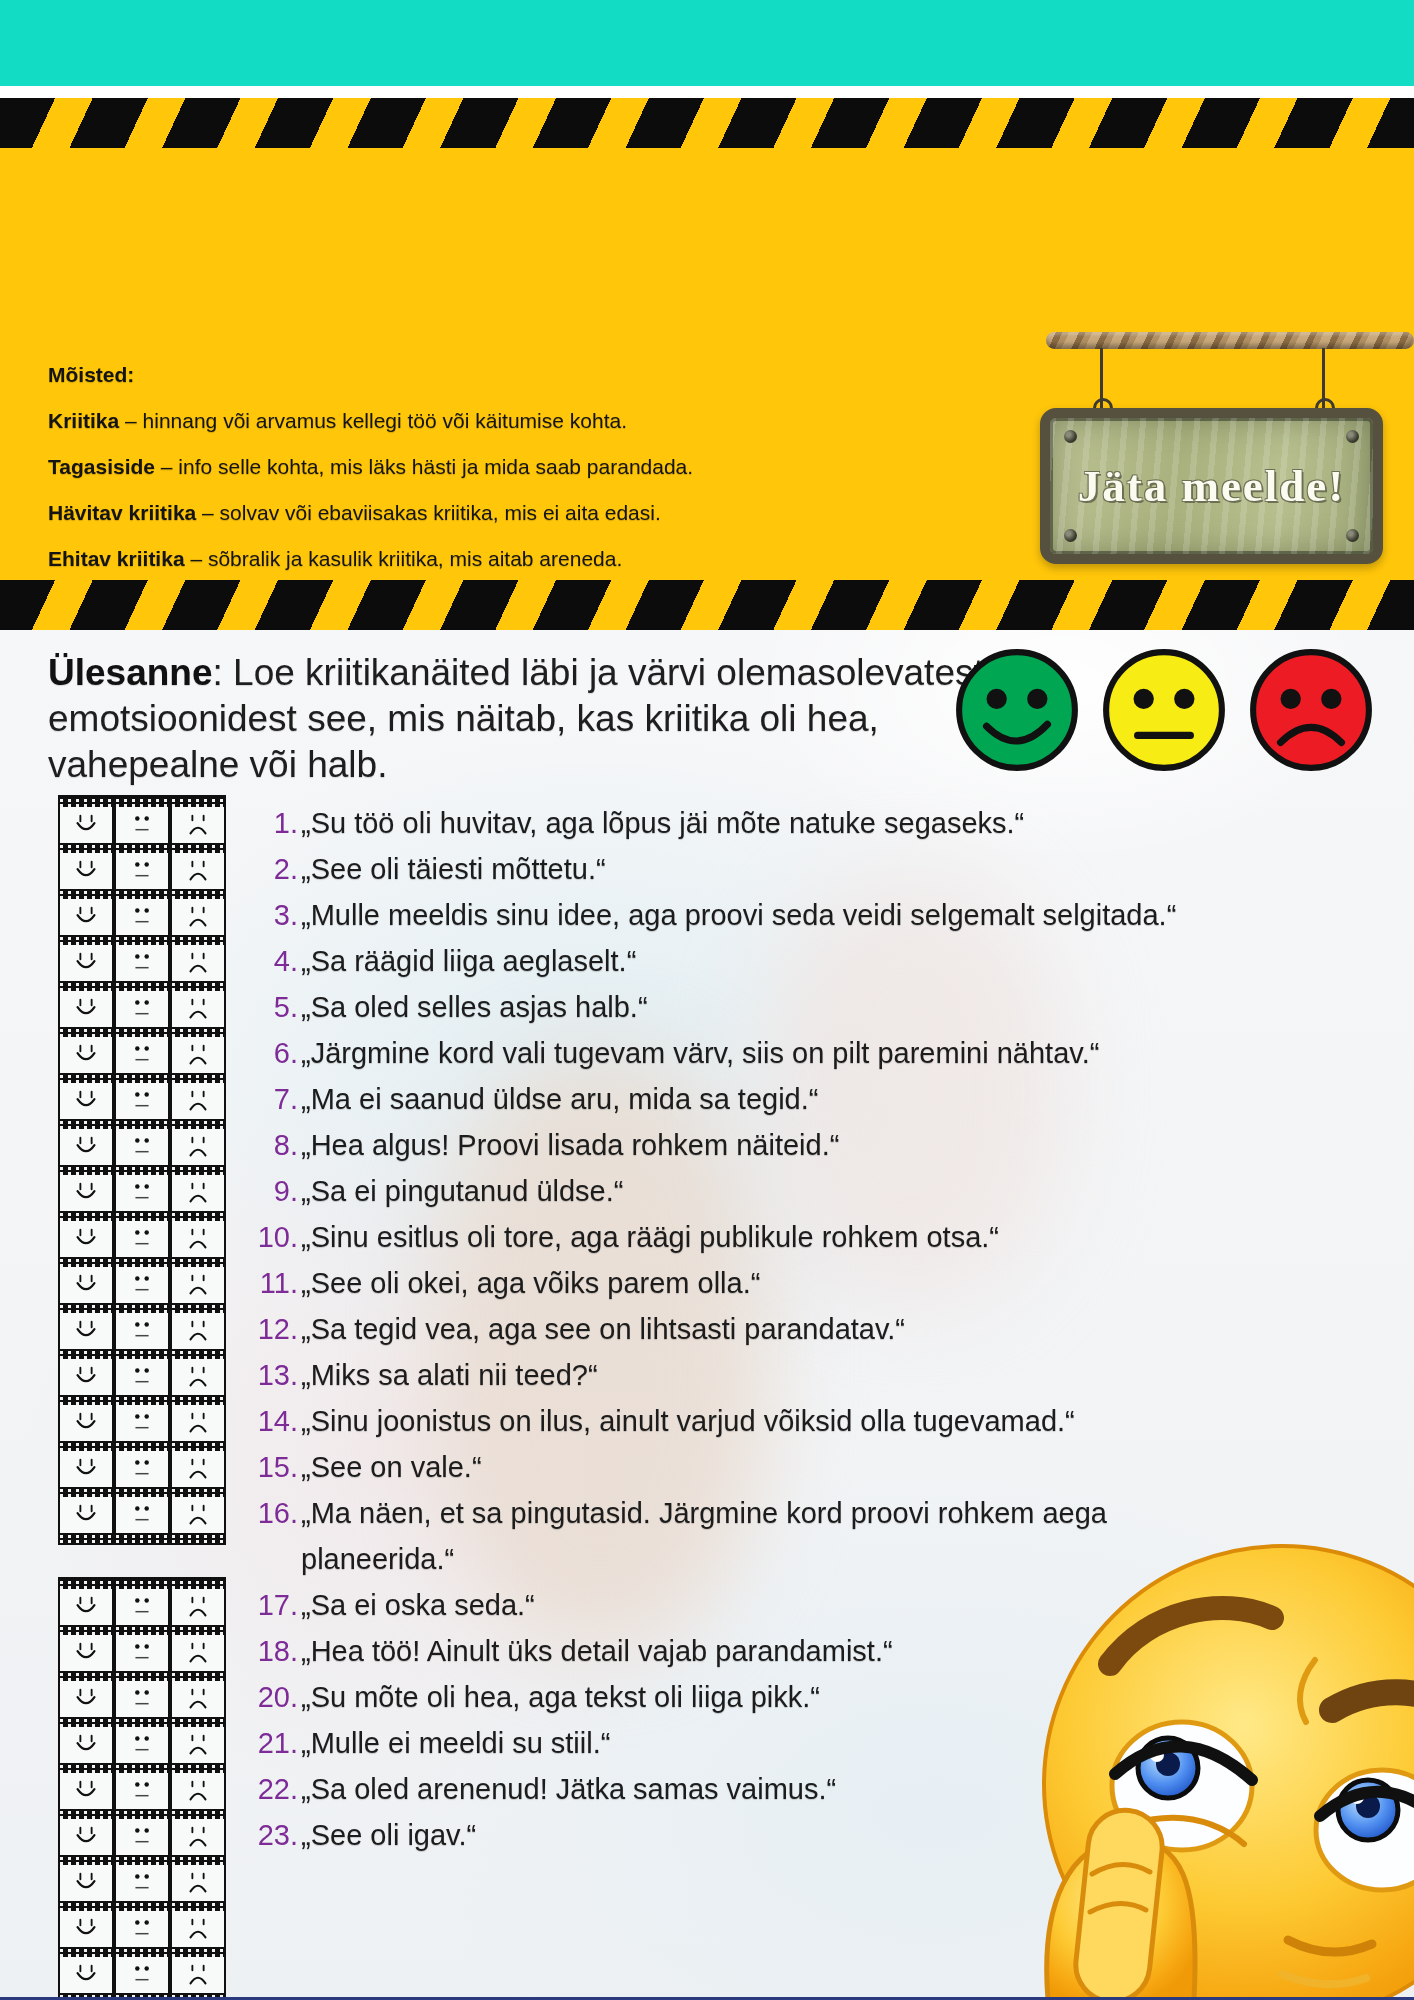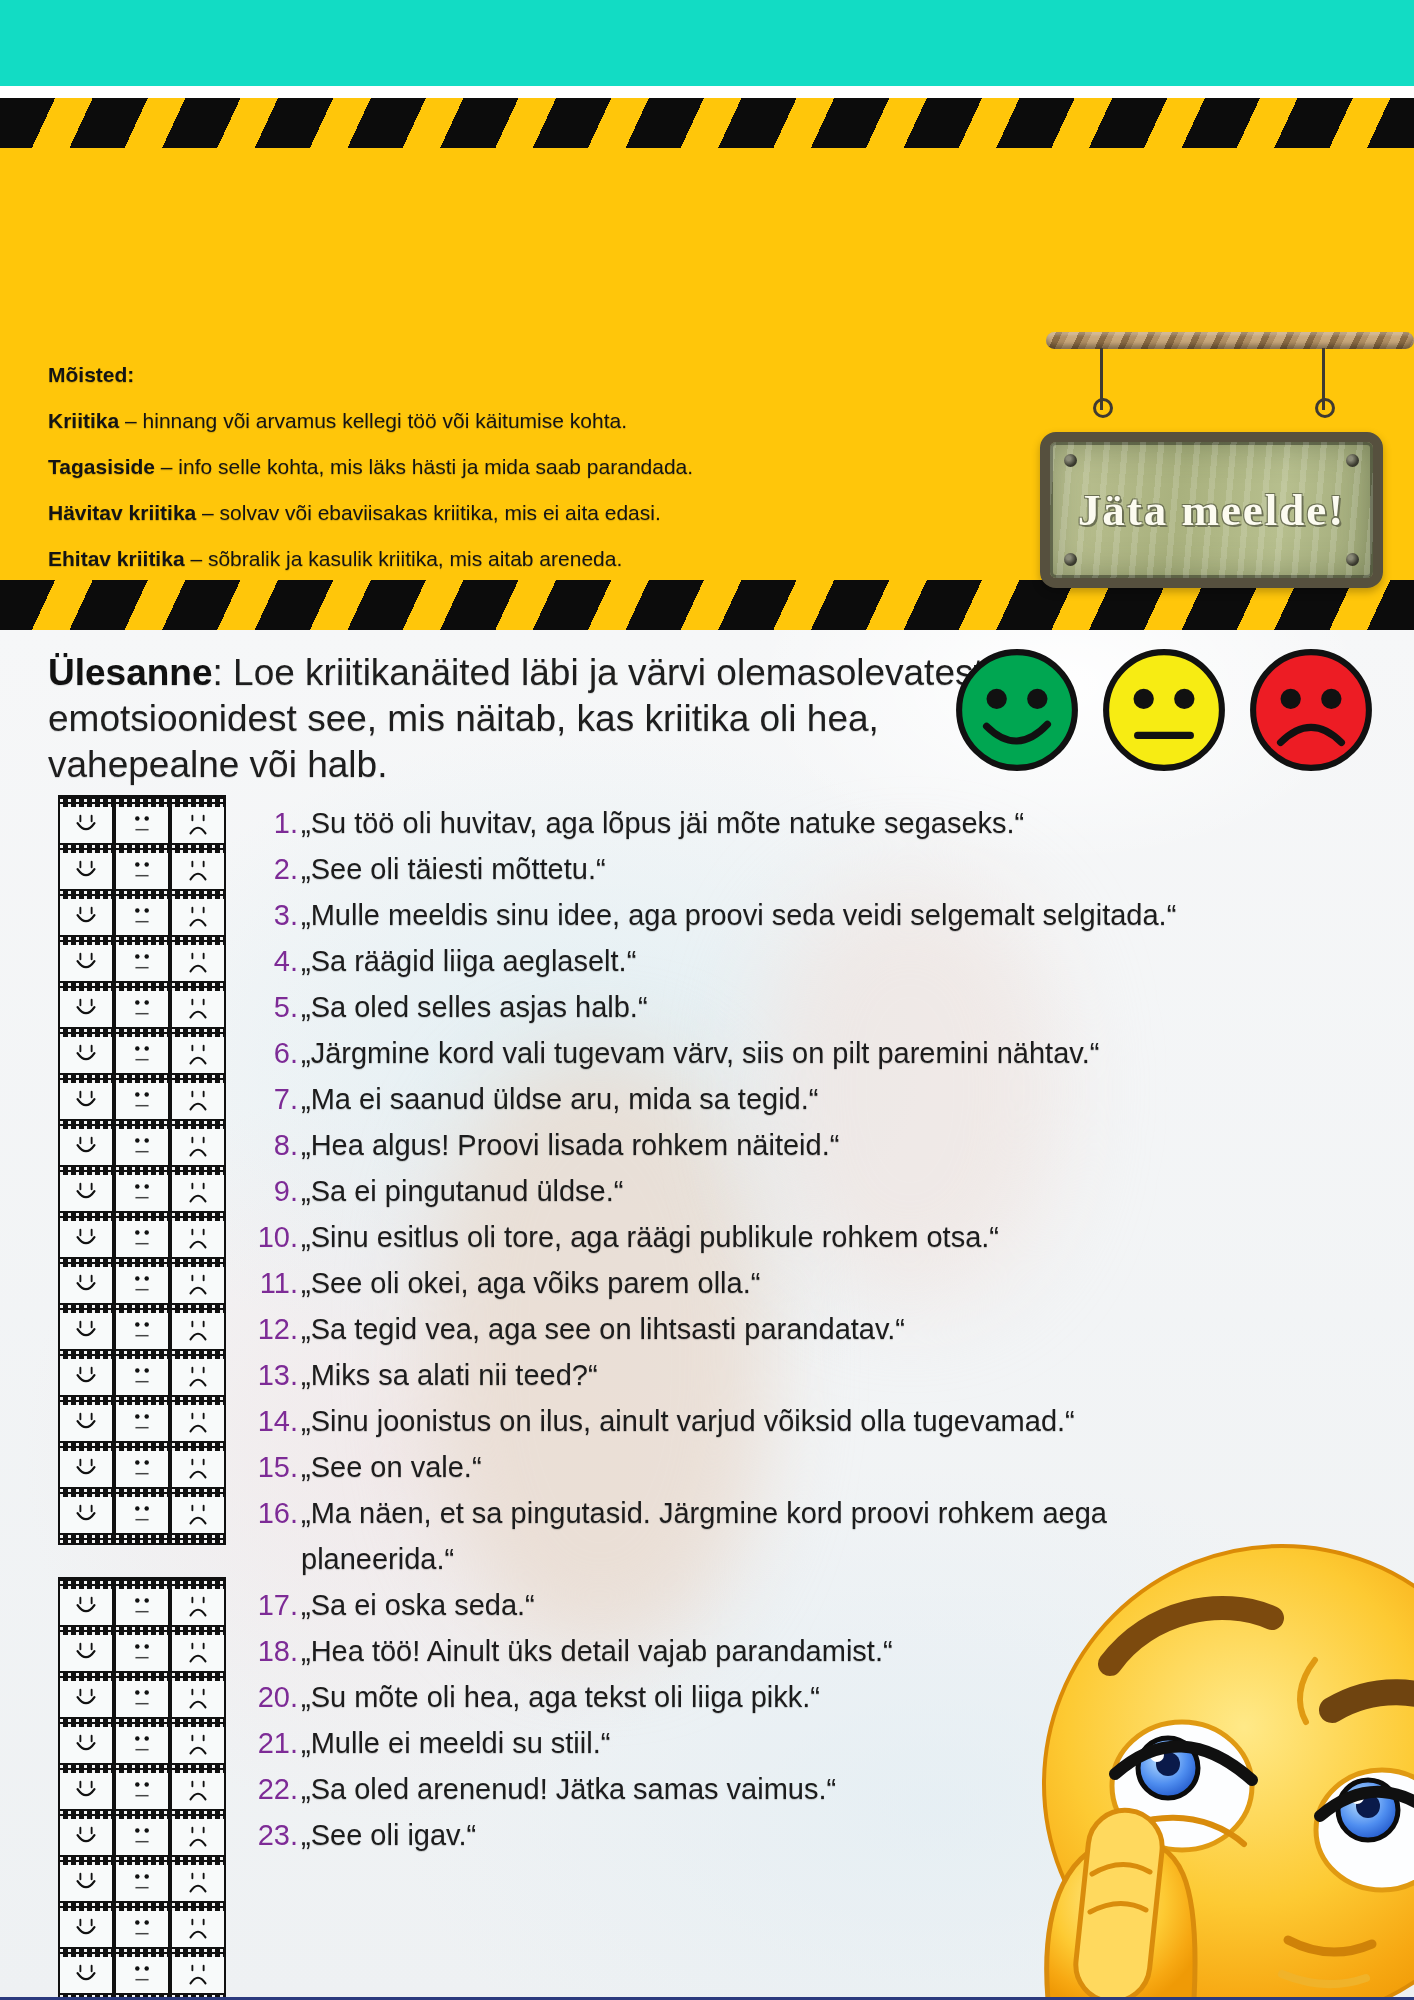--- a/index.html
+++ b/index.html
@@ -25,21 +25,21 @@
         background:repeating-linear-gradient(115deg,#c9a87b 0 9px,#8a6b44 9px 15px,#b18f63 15px 21px);
         box-shadow:inset 0 -4px 5px rgba(0,0,0,.35), inset 0 3px 3px rgba(255,255,255,.25);}
   .wire{position:absolute;top:348px;width:3px;height:62px;background:#3f3a31;}
   .wire.left{left:1100px;} .wire.right{left:1322px;}
   .wire-loop{position:absolute;top:398px;width:14px;height:14px;border:3px solid #3f3a31;border-radius:50%;background:transparent;}
   .wire-loop.left{left:1093px;} .wire-loop.right{left:1315px;}
   .sign{position:absolute;left:1040px;top:408px;width:343px;height:156px;box-sizing:border-box;
         border:10px solid #56503e;border-radius:16px;
         background:linear-gradient(100deg,#bcc293 0%,#a9b17e 40%,#b7bf8e 70%,#9fa878 100%);
         box-shadow:inset 0 0 0 3px rgba(50,52,38,.55), inset 0 0 34px rgba(70,80,50,.5), 0 4px 8px rgba(0,0,0,.25);
-        display:flex;align-items:center;justify-content:center;margin-top:24px;}
+        display:flex;align-items:center;justify-content:center;}
   .sign:before{content:"";position:absolute;inset:0;border-radius:8px;
         background:repeating-linear-gradient(95deg,rgba(255,255,255,.14) 0 6px,transparent 6px 18px);}
   .sign-label{position:relative;font-family:"Liberation Serif","DejaVu Serif",serif;font-weight:bold;
         font-size:45px;letter-spacing:2px;color:#fcfbf0;
         text-shadow:2px 2px 0 rgba(105,110,82,.95),-1px -1px 0 rgba(105,110,82,.9),
                     1px -1px 0 rgba(105,110,82,.9),-1px 1px 0 rgba(105,110,82,.9);}
   .screw{position:absolute;width:13px;height:13px;border-radius:50%;
         background:radial-gradient(circle at 35% 35%,#8a8a78 0 2px,#3c3c30 60%,#23231c);}
   .screw.tl{left:14px;top:12px;} .screw.tr{right:14px;top:12px;}
   .screw.bl{left:14px;bottom:12px;} .screw.br{right:14px;bottom:12px;}

